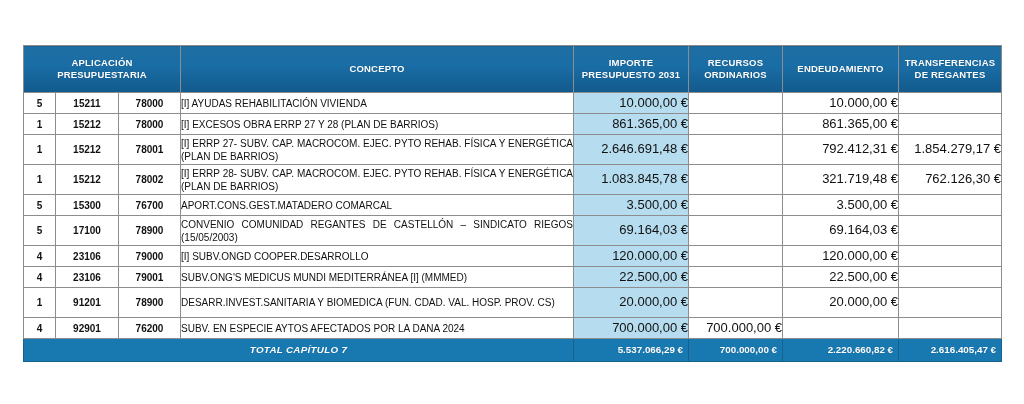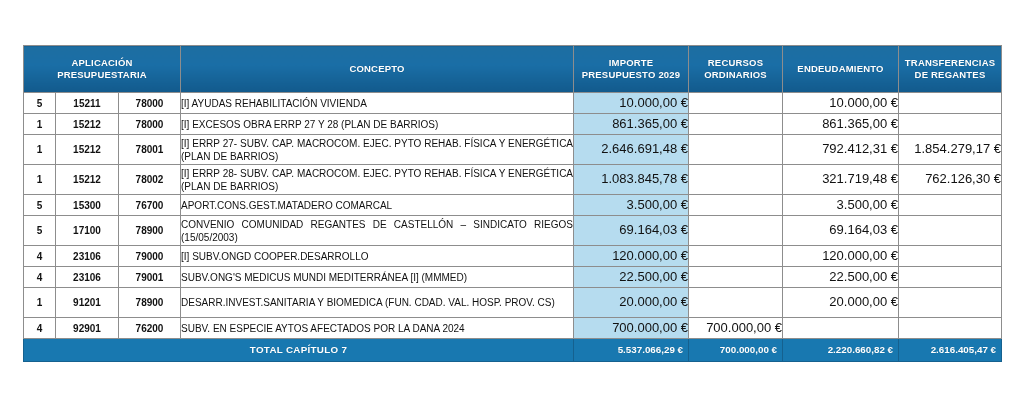--- a/index.html
+++ b/index.html
@@ -100,20 +100,21 @@
     color: #ffffff;
     font-weight: bold;
     font-size: 9.8px;
     height: 22px;
     border: 1px solid #15618f;
     text-shadow: 0 0 1px rgba(0,0,0,0.2);
   }
   tr.total-row td.total-label {
     text-align: center;
     letter-spacing: 0.3px;
+    font-style: italic;
   }
   tr.total-row td.num {
     text-align: right;
     padding-right: 5px;
   }
   tr.total-row td.num.hl {
     background: #1878b0;
   }
   .r-tall { height: 30px; }
   .r-short { height: 21px; }
@@ -138,21 +139,21 @@
       </colgroup>
       <thead>
         <tr>
           <th colspan="3">
             <span>APLICACIÓN</span><br>
             <span>PRESUPUESTARIA</span>
           </th>
           <th class="sep-left">CONCEPTO</th>
           <th class="sep-left">
             <span>IMPORTE</span><br>
-            <span>PRESUPUESTO 2029</span>
+            <span>PRESUPUESTO 2031</span>
           </th>
           <th class="sep-left">
             <span>RECURSOS</span><br>
             <span>ORDINARIOS</span>
           </th>
           <th class="sep-left">ENDEUDAMIENTO</th>
           <th class="sep-left">
             <span>TRANSFERENCIAS</span><br>
             <span>DE REGANTES</span>
           </th>

